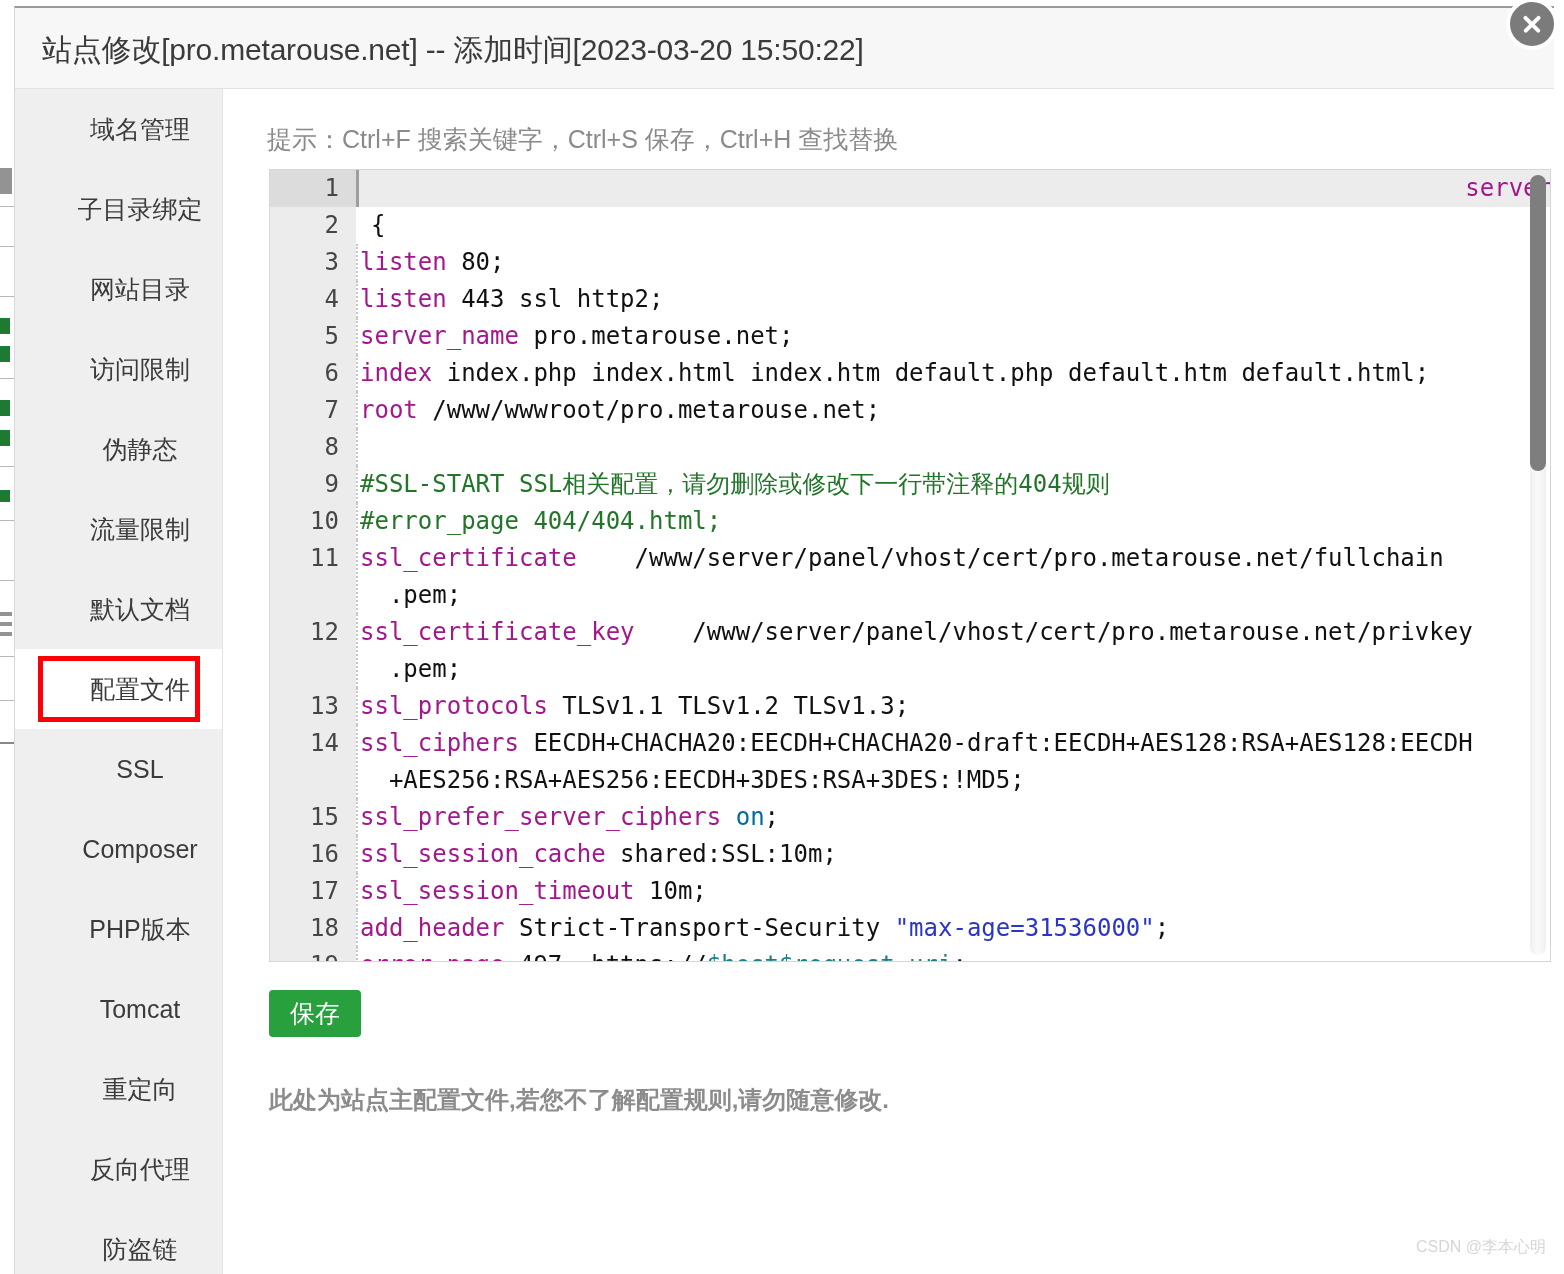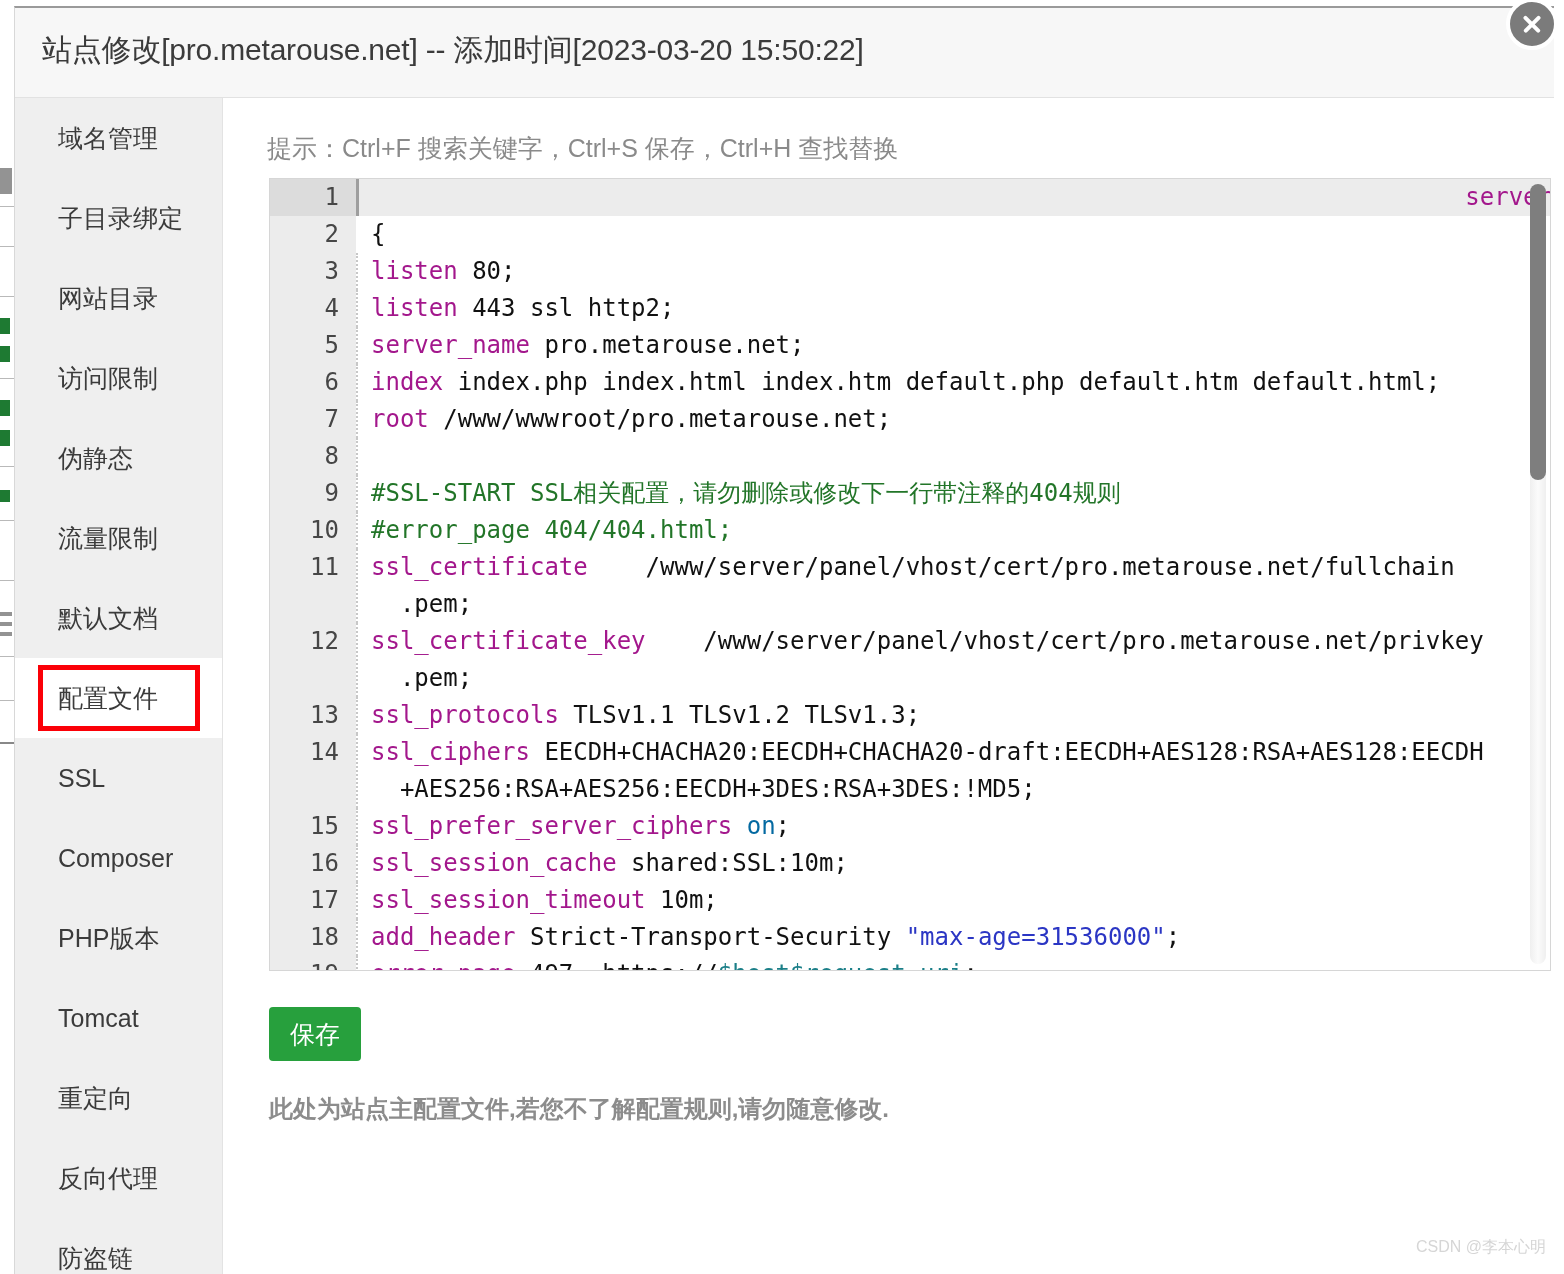--- a/index.html
+++ b/index.html
@@ -60,21 +60,21 @@
     width: 1540px;
     height: 1268px;
     background: #ffffff;
     border-left: 1px solid #d8d8d8;
     border-top: 2px solid #9a9a9a;
     box-shadow: 0 0 0 0 rgba(0,0,0,0);
   }
 
   .titlebar {
     position: relative;
-    height: 90px;
+    height: 81px;
     background: #f7f7f7;
     border-bottom: 1px solid #e2e2e2;
   }
   .titlebar .title {
     position: absolute;
     left: 27px;
     top: 22px;
     font-size: 30px;
     color: #3b3b3b;
     white-space: nowrap;
@@ -119,20 +119,21 @@
   }
   .side-item {
     position: relative;
     height: 80px;
     line-height: 80px;
     padding-left: 43px;
     font-size: 25px;
     color: #3b3b3b;
     white-space: nowrap;
     cursor: pointer;
+    text-align: center;
   }
   .side-item.active {
     background: #ffffff;
   }
   .side-item .redbox {
     position: absolute;
     left: 23px;
     top: 7px;
     width: 162px;
     height: 66px;
@@ -208,21 +209,21 @@
     position: relative;
     padding-left: 12px;
     line-height: 37px;
     white-space: pre;
     color: #111111;
     border-left: 3px solid transparent;
   }
   .line.active .ln-text { border-left-color: #9e9e9e; }
   .line.indent .ln-text {
     border-left: 0;
-    padding-left: 15px;
+    padding-left: 4px;
   }
   .line.indent .ln-text::before {
     content: "";
     position: absolute;
     left: 0; top: 0; bottom: 0;
     border-left: 2px dotted #c7c7c7;
   }
   .ln-text .wrapline { display: block; white-space: pre; }
 
   .k-kw   { color: #a3178c; }          
@@ -250,29 +251,28 @@
     border-radius: 9px;
     background: #7e7e7e;
   }
 
   
   .save-btn {
     position: absolute;
     left: 45px;
     top: 901px;
     width: 92px;
-    height: 54px;
+    height: 47px;
     background: #27a03d;
     border: none;
     border-radius: 4px;
     color: #ffffff;
     font-size: 25px;
     font-family: "Liberation Sans", sans-serif;
     cursor: pointer;
-    margin-top: 8px;
   }
   .footnote {
     position: absolute;
     left: 45px;
     top: 995px;
     font-size: 24px;
     color: #8c8c8c;
     white-space: nowrap;
     font-weight: bold;
   }

